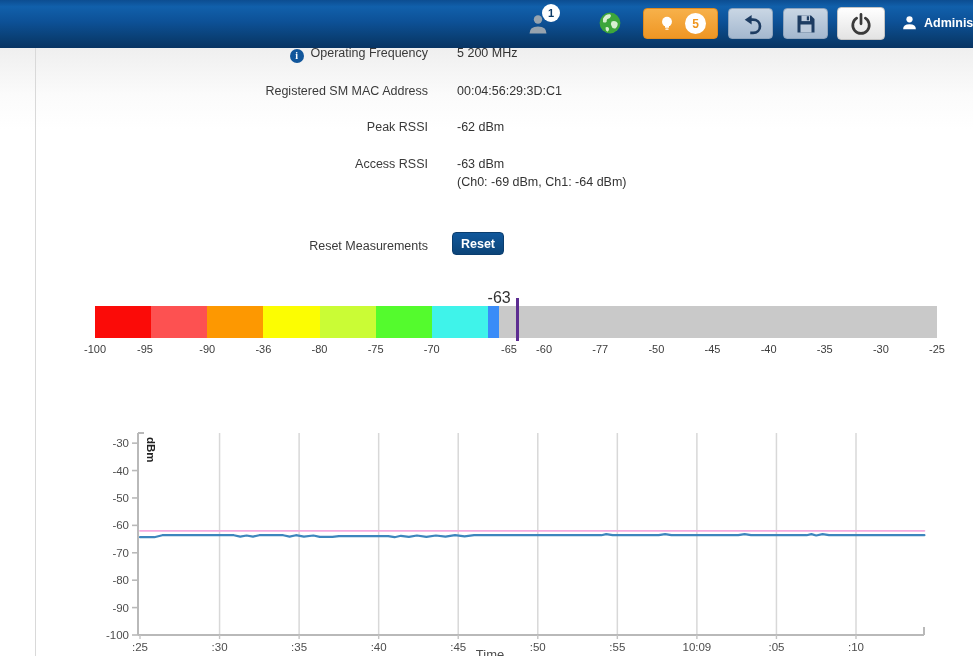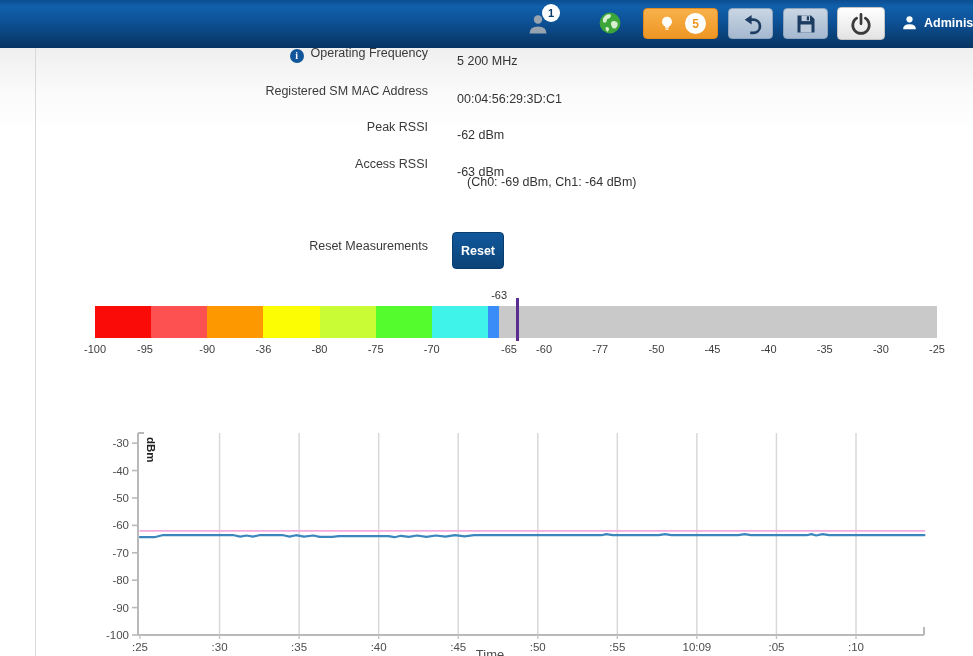--- a/index.html
+++ b/index.html
@@ -48,40 +48,40 @@
     left:837px;top:7px;width:48px;height:33px;
     background:linear-gradient(180deg,#ffffff,#e3e3e3);
     border:1px solid #c4c4c4;display:flex;align-items:center;justify-content:center;
   }
   .admin{left:901px;top:14px;display:flex;align-items:center;gap:6px;cursor:pointer;white-space:nowrap;}
   .admin span{color:#fff;font-size:12.5px;font-weight:bold;}
   
   .vdivider{position:absolute;left:35px;top:48px;width:1px;height:608px;background:#d9d9d9;}
   .frow{position:absolute;left:0;width:973px;font-size:12.5px;line-height:16px;}
   .flabel{position:absolute;left:0;width:428px;text-align:right;color:#3a3a3a;}
-  .fvalue{position:absolute;left:457px;color:#333;margin-top:8px;}
-  .fvalue2{position:absolute;left:457px;top:18px;color:#333;white-space:nowrap;margin-left:10px;}
+  .fvalue{position:absolute;left:457px;color:#333;}
+  .fvalue2{position:absolute;left:457px;top:18px;color:#333;white-space:nowrap;}
   .r1{top:45px}.r2{top:83px}.r3{top:119px}.r4{top:156px}.r5{top:238px}
   .info-dot{
     display:inline-flex;width:14px;height:14px;border-radius:50%;background:#11569b;color:#fff;
     font-size:10px;font-weight:bold;align-items:center;justify-content:center;
     vertical-align:-2px;margin-right:7px;cursor:pointer;font-family:"Liberation Serif",serif;
   }
   .reset-btn{
-    position:absolute;left:452px;top:232px;width:52px;height:37px;border-radius:4px;
+    position:absolute;left:452px;top:232px;width:52px;height:23px;border-radius:4px;
     background:linear-gradient(180deg,#11589c,#0b4478);border:1px solid #0a3d6e;
     color:#fff;font-size:12.5px;font-weight:bold;cursor:pointer;
     font-family:"Liberation Sans",sans-serif;
   }
   
   .gauge{position:absolute;left:95px;top:290px;width:842px;height:95px;}
   .gauge-bar{position:absolute;left:0;top:16px;width:842px;height:32px;background:#c9c9c9;}
   .gseg{position:absolute;top:0;height:32px;}
   .gauge-marker{position:absolute;top:8px;width:3px;height:43px;background:#5c2d91;}
-  .gauge-current{position:absolute;top:-1px;font-size:11px;color:#333;transform:translateX(-50%);}
+  .gauge-current{position:absolute;top:-1px;font-size:16px;color:#333;transform:translateX(-50%);}
   .gtick{position:absolute;top:53px;font-size:11px;color:#3c3c3c;transform:translateX(-50%);}
   .gauge-title{position:absolute;left:0;top:74px;width:842px;text-align:center;font-size:14px;color:#333;}
   
   .chart-svg{position:absolute;left:0;top:0;z-index:1;pointer-events:none;}
 </style>
 </head>
 <body>
 
 <div class="screen">
 

